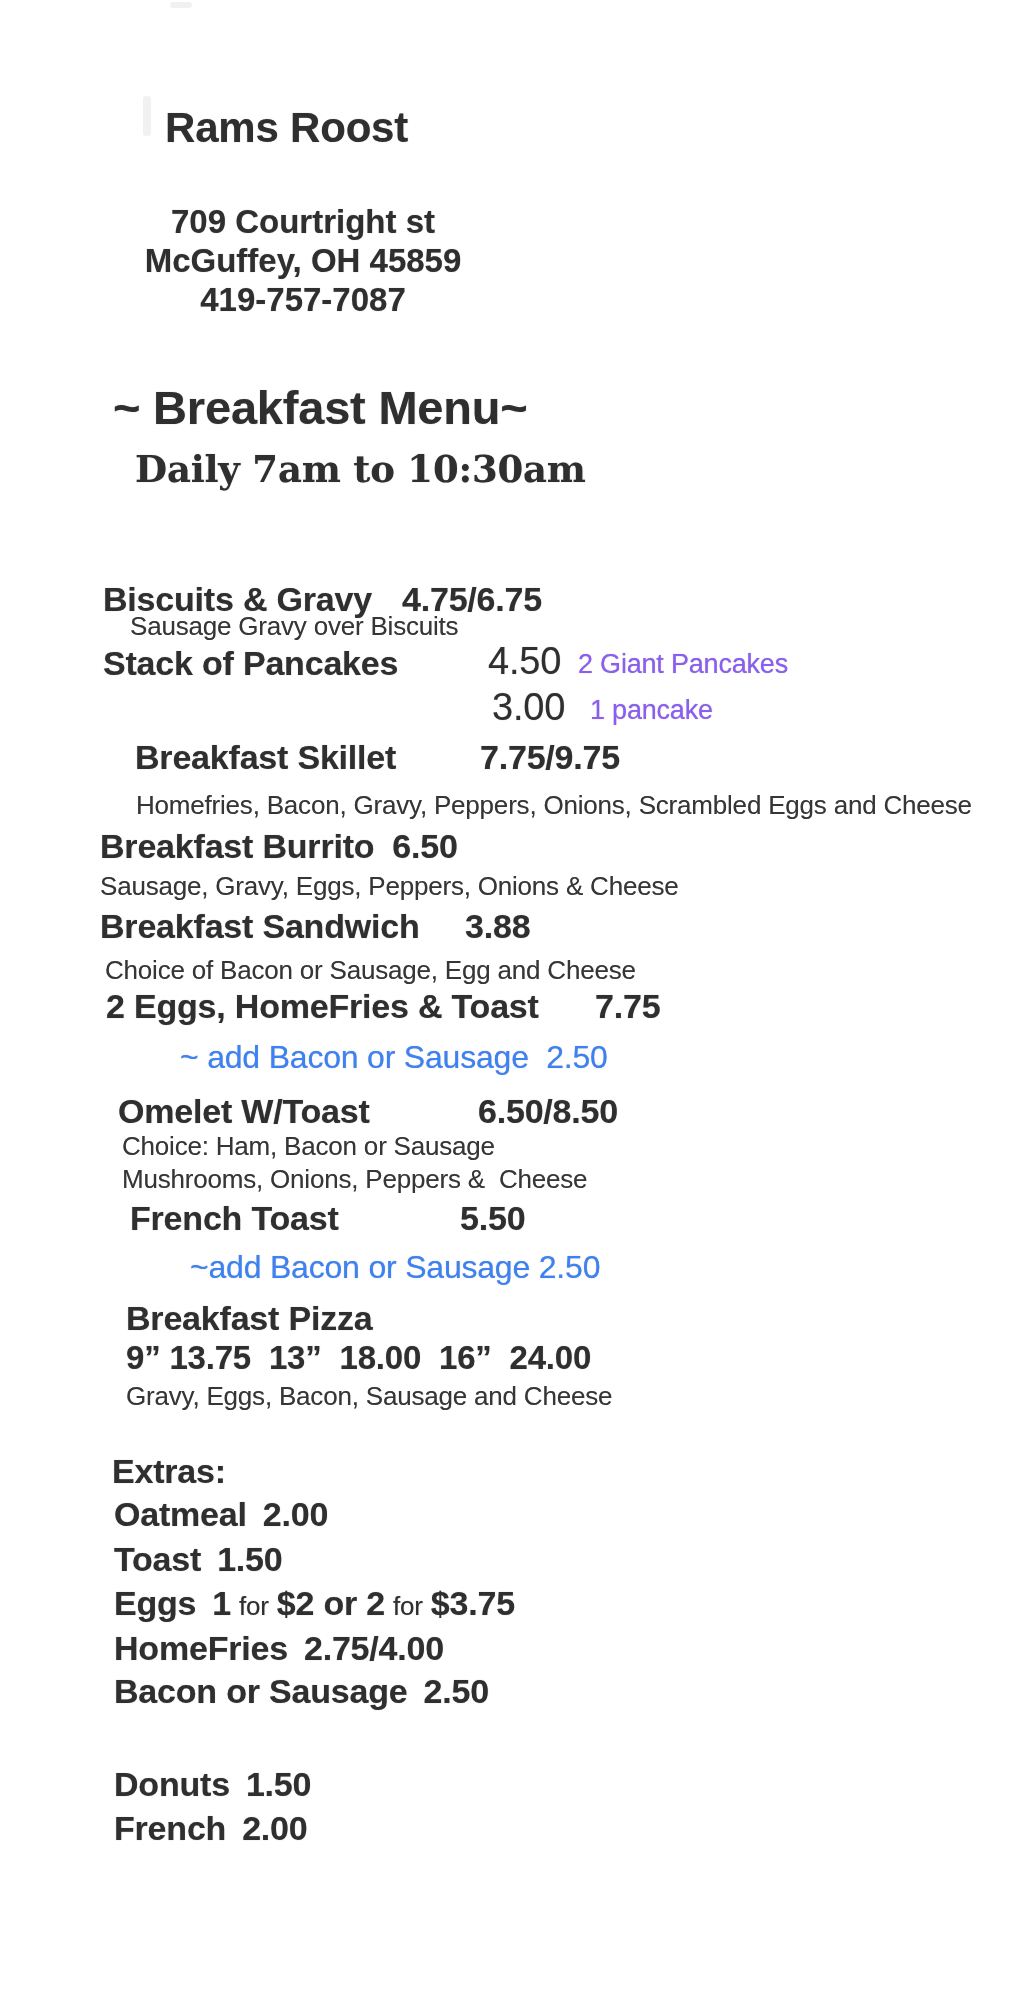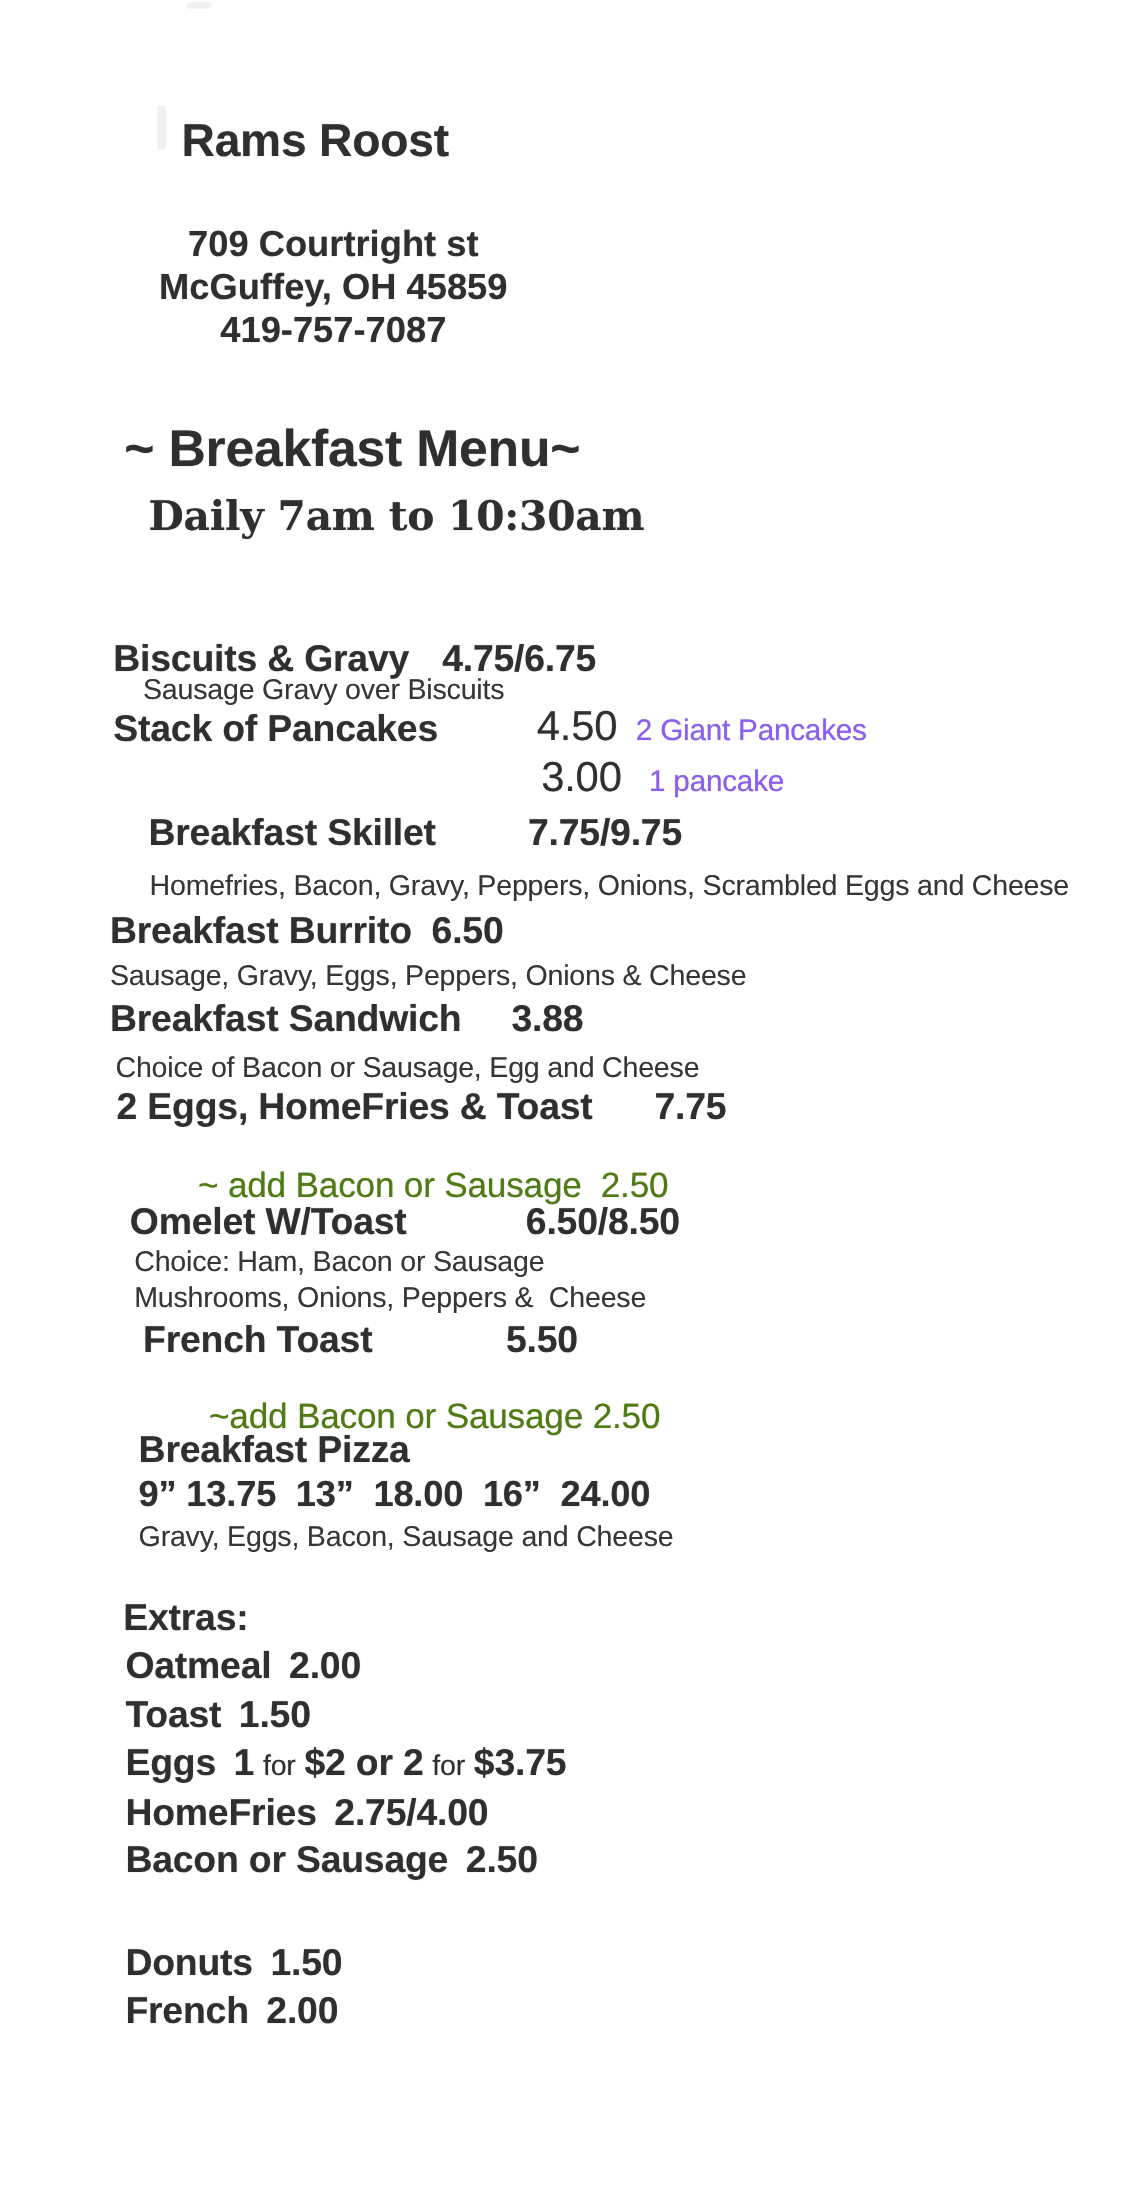--- a/index.html
+++ b/index.html
@@ -18,21 +18,21 @@
     line-height:1;
     letter-spacing:-0.2px;
     text-shadow:0 0 1px rgba(45,45,45,0.45);
   }
   .b34{font-weight:bold;font-size:34px;}
   .b33{font-weight:bold;font-size:33px;}
   .b42{font-weight:bold;font-size:42px;}
   .b47{font-weight:bold;font-size:47px;}
   .serif37{font-weight:bold;font-size:37px;font-family:"DejaVu Serif",serif;}
   .desc{font-weight:normal;font-size:26px;color:#363636;text-shadow:0 0 0.5px rgba(50,50,50,0.4);}
-  .addon{font-weight:normal;font-size:32px;color:#4d7c0f;margin-top:20px;}
+  .addon{font-weight:normal;font-size:32px;color:#3b82f6;}
   .abs{position:absolute;top:0;}
   .bigprice{position:absolute;top:-4px;font-size:38px;font-weight:normal;}
   .pnote{position:absolute;top:5px;font-size:27px;font-weight:normal;color:#8b5cf6;}
   .addr{
     position:absolute;left:133px;top:202px;width:340px;
     text-align:center;font-weight:bold;font-size:33px;line-height:39px;
     text-shadow:0 0 1px rgba(45,45,45,0.45);
   }
   .inlineprice{margin-left:18px;}
   .xprice{margin-left:16px;}

